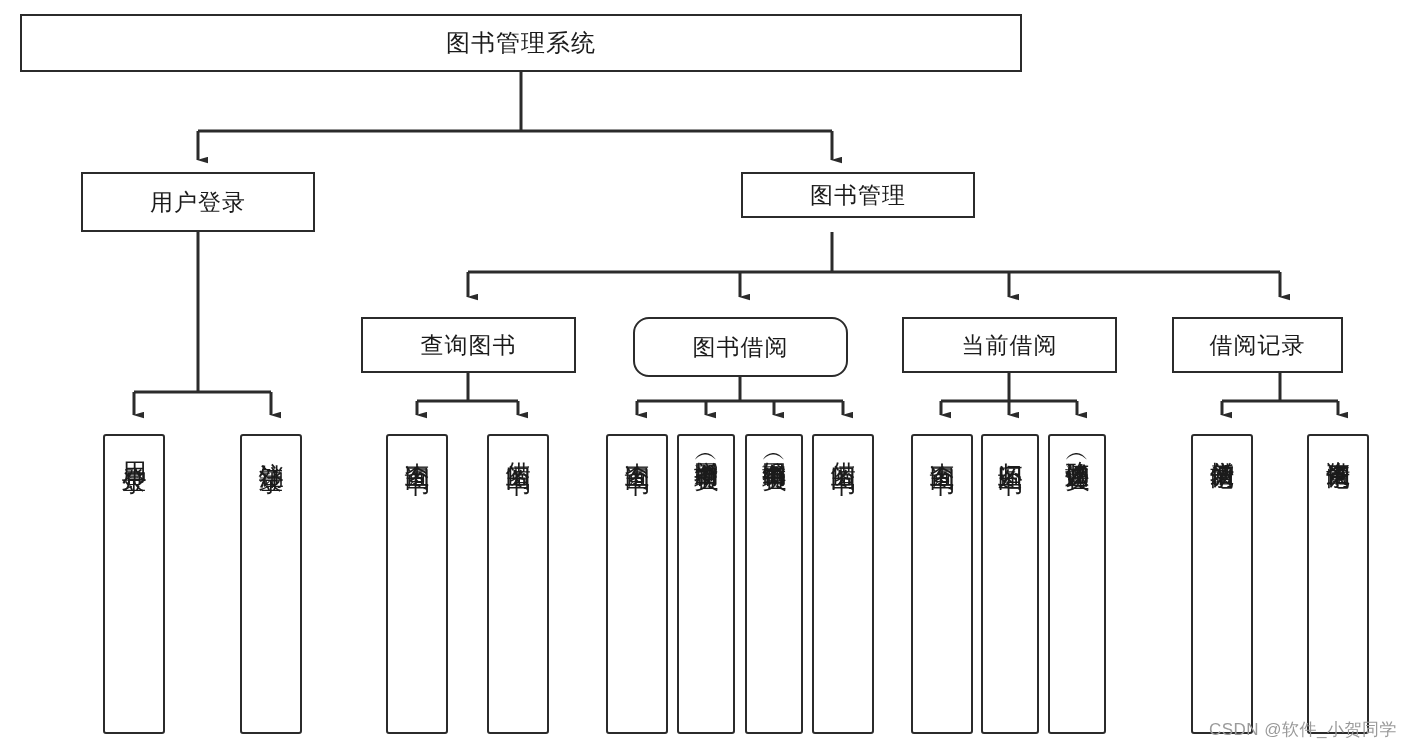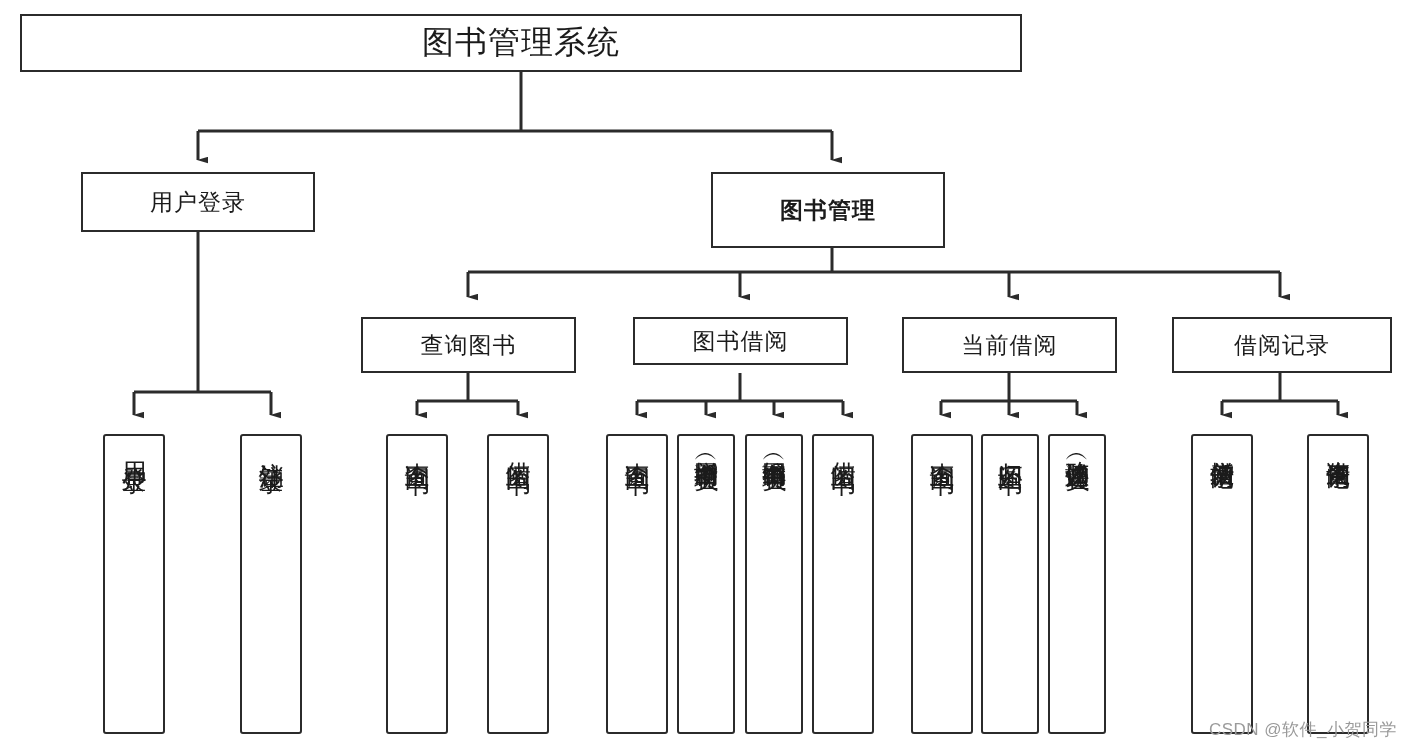--- a/index.html
+++ b/index.html
@@ -29,21 +29,21 @@
     align-items:center;
     justify-content:center;
     color:#1b1b1b;
     z-index:2;
   }
   .node.horiz{
     font-size:23px;
     letter-spacing:1px;
   }
   .node.root{
-    font-size:32px;
+    font-size:24px;
     letter-spacing:1px;
   }
   
   .node.leaf{
     border-width:2.5px;
     border-radius:3px;
     align-items:flex-start;
     justify-content:center;
     padding-top:6px;
   }
@@ -124,34 +124,34 @@
     </g>
   </svg>
 
   <div class="node root" style="left:20px;top:14px;width:1002px;height:58px;">
     <span>图书管理系统</span>
   </div>
 
   <div class="node horiz" style="left:81px;top:172px;width:234px;height:60px;">
     <span>用户登录</span>
   </div>
-  <div class="node horiz" style="left:711px;top:172px;width:234px;height:76px;font-weight:bold;">
+  <div class="node horiz" style="left:741px;top:172px;width:234px;height:46px;">
     <span>图书管理</span>
   </div>
 
   <div class="node horiz" style="left:361px;top:317px;width:215px;height:56px;">
     <span>查询图书</span>
   </div>
-  <div class="node horiz" style="left:633px;top:317px;width:215px;height:48px;">
+  <div class="node horiz" style="left:633px;top:317px;width:215px;height:60px;border-radius:16px;">
     <span>图书借阅</span>
   </div>
   <div class="node horiz" style="left:902px;top:317px;width:215px;height:56px;align-items:center;">
     <span>当前借阅</span>
   </div>
-  <div class="node horiz" style="left:1172px;top:317px;width:220px;height:56px;">
+  <div class="node horiz" style="left:1172px;top:317px;width:171px;height:56px;">
     <span>借阅记录</span>
   </div>
 
   <div class="node leaf" style="left:103px;top:434px;width:62px;height:300px;">
     <span class="vtext">用户登录</span>
   </div>
   <div class="node leaf" style="left:240px;top:434px;width:62px;height:300px;">
     <span class="vtext">注销登录</span>
   </div>
 

